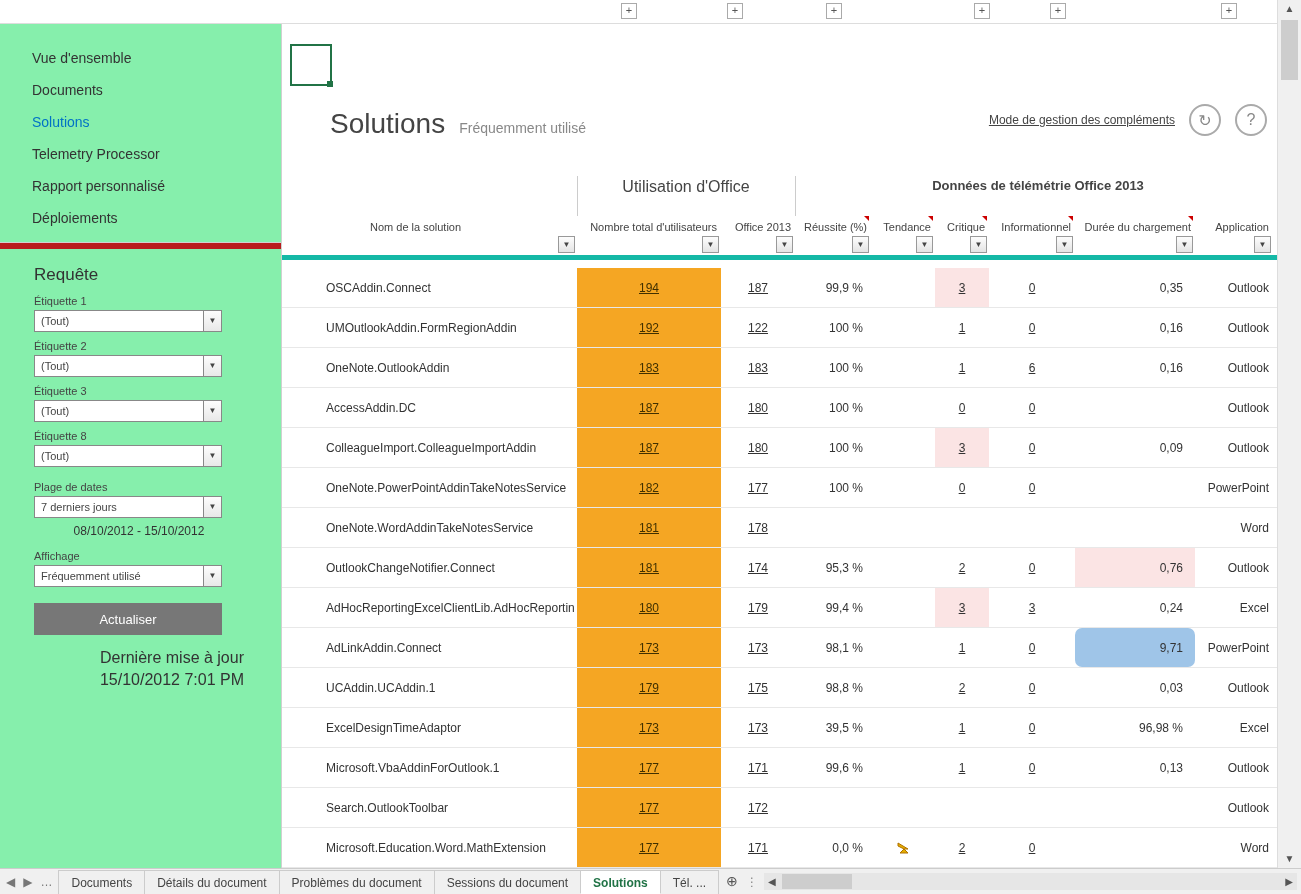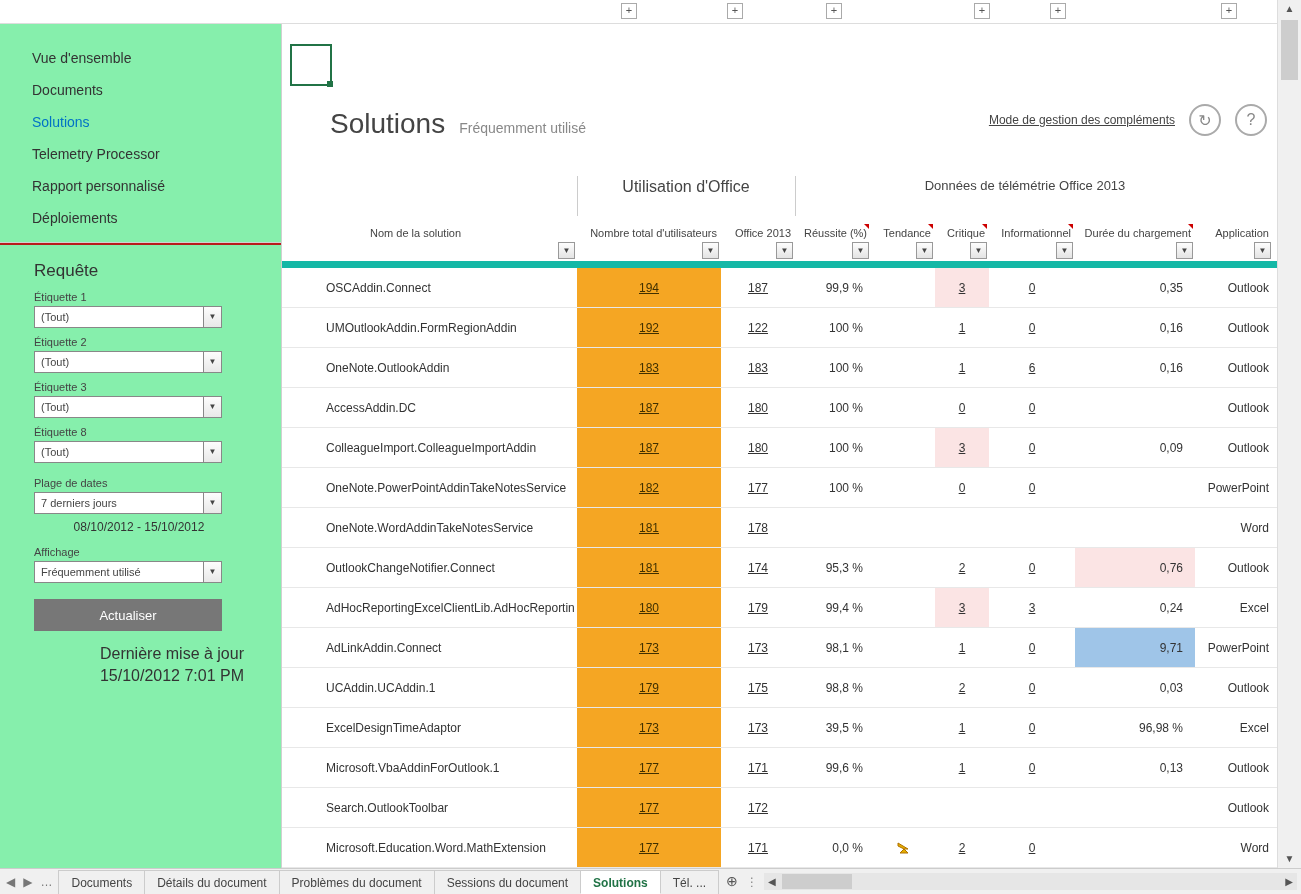--- a/index.html
+++ b/index.html
@@ -24,21 +24,21 @@
   .scrollbar-h .htrack .harrow { position:absolute; width:16px; height:100%; text-align:center; line-height:18px; font-size:10px; color:#555; cursor:pointer; }
   .scrollbar-h .htrack .hthumb { position:absolute; left:18px; width:70px; top:1px; bottom:1px; background:#cdcdcd;}
   .scrollbar-h .sep { width:6px; cursor:col-resize; color:#888; text-align:center; line-height:26px;}
 
   .main { position:absolute; top:24px; left:0; right:24px; bottom:26px; display:flex; }
 
   .sidebar { width: 282px; border-right: 1px solid #d0d0d0; display:flex; flex-direction:column; background:#86efac;}
   .sidebar .nav { padding: 18px 0 8px 0; border-bottom:1px solid #d0d0d0;}
   .sidebar .nav .item { padding: 8px 32px; font-size: 14px; color:#333; cursor:pointer;}
   .sidebar .nav .item.active { color:#0072c6;}
-  .sidebar .query { padding: 16px 22px 10px 34px; font-size:12px; color:#444; border-top:2px solid #b91c1c;}
+  .sidebar .query { padding: 16px 22px 10px 34px; font-size:12px; color:#444; border-top:6px solid #b91c1c;}
   .sidebar .query h3 { font-size:17px; font-weight:400; color:#333; margin-bottom:10px;}
   .sidebar .qlabel { font-size:11px; color:#444; margin-top:8px; }
   .sidebar .qselect { width: 188px; height:22px; border:1px solid #888; margin-top:3px; display:flex; align-items:center; justify-content:space-between; padding: 0 0 0 6px; font-size:11px; background:#fff; cursor:pointer;}
   .sidebar .qselect .dd { width:18px; height:100%; border-left:1px solid #888; background:linear-gradient(#fdfdfd,#e8e8e8); text-align:center; line-height:20px; font-size:8px;}
   .sidebar .daterange { font-size:12px; color:#333; margin-top:6px; text-align:center; width:210px;}
   .sidebar .refresh-btn { width: 188px; height:32px; background:#777; color:#fff; border:none; font-size:13px; margin-top:16px; cursor:pointer;}
   .sidebar .lastupd { font-size:16px; color:#333; margin-top:12px; text-align:right; width:210px; line-height:1.4;}
 
   .content { flex:1; position:relative; overflow:hidden;}
   .sel-cell { position:absolute; top:20px; left:8px; width:42px; height:42px; border:2px solid #217346;}
@@ -46,24 +46,24 @@
   .title-row { position:absolute; top:84px; left:48px; display:flex; align-items:baseline; gap:14px;}
   .title-row h1 { font-size:28px; font-weight:300; color:#444;}
   .title-row .sub { font-size:14px; color:#888;}
   .topright { position:absolute; top:80px; right:10px; display:flex; gap:14px; align-items:center;}
   .topright .link { font-size:12px; color:#444; text-decoration:underline; cursor:pointer;}
   .iconcircle { width:32px; height:32px; border:2px solid #aaa; border-radius:50%; display:flex; align-items:center; justify-content:center; font-size:16px; color:#888; cursor:pointer;}
 
   .table-wrap { position:absolute; top:150px; left:0; right:0; bottom:0; }
   .thgroups { position:absolute; top:0; height:48px; width:100%;}
   .group1 { position:absolute; left:295px; width:218px; top:4px; text-align:center; font-size:16px; color:#444;}
-  .group2 { position:absolute; left:505px; width:476px; top:4px; text-align:center; font-size:13px; color:#444;}
+  .group2 { position:absolute; left:518px; width:476px; top:4px; text-align:center; font-size:13px; color:#444;font-weight:bold;}
   .vline { position:absolute; top:2px; width:1px; background:#ccc;}
   
-  .cols { position:absolute; top:44px; height:50px; width:100%; border-bottom:7px solid #14b8a6;}
+  .cols { position:absolute; top:36px; height:50px; width:100%; border-bottom:5px solid #14b8a6;}
   .col { position:absolute; top:0; bottom:0; font-size:11px; color:#444; }
   .col .lbl { position:absolute; bottom:22px; right:4px; left:2px; text-align:right; white-space:nowrap; overflow:hidden;}
   .col.left .lbl { text-align:left; left:44px;}
   .col .filter { position:absolute; bottom:2px; right:2px; width:17px; height:17px; border:1px solid #999; background:linear-gradient(#fdfdfd,#e4e4e4); font-size:8px; text-align:center; line-height:15px; cursor:pointer;}
   .col .redmark { position:absolute; top:6px; right:2px; width:0; height:0; border-left:5px solid transparent; border-top:5px solid #c00;}
 
   .rows { position:absolute; top:94px; bottom:0; left:0; right:0; overflow:hidden;}
   .row { height:40px; border-bottom:1px solid #e8e8e8; position:relative;}
   .cell { position:absolute; top:0; bottom:0; display:flex; align-items:center; font-size:12px; color:#333;}
   .cell.name { left:44px; width:248px; overflow:hidden; white-space:nowrap;}
@@ -71,21 +71,21 @@
   .cell.total span { text-decoration:underline; cursor:pointer; color:#403000;}
   .cell.o2013 { left:439px; width:74px; justify-content:center;}
   .cell.o2013 span { text-decoration:underline; cursor:pointer;}
   .cell.succ { left:513px; width:76px; justify-content:flex-end; padding-right:8px;}
   .cell.trend { left:589px; width:64px; justify-content:center;}
   .cell.crit { left:653px; width:54px; justify-content:center;}
   .cell.crit span, .cell.info span { text-decoration:underline; cursor:pointer;}
   .cell.info { left:707px; width:86px; justify-content:center;}
   .cell.load { left:793px; width:120px; justify-content:flex-end; padding-right:12px;}
   .cell.app { left:913px; width:78px; justify-content:flex-end; padding-right:4px;}
-  .hl-blue { background:#9fc5e8 !important;}
+  .hl-blue { background:#9fc5e8 !important;border-radius:7px;}
   .hl-pink { background:#fbe4e4;}
   .trend-icon { width:14px; height:14px;}
 </style>
 </head>
 <body>
 
 <div class="outline-row">
     <div class="expand-btn" style="left: 621px;">+</div>
     <div class="expand-btn" style="left: 727px;">+</div>
     <div class="expand-btn" style="left: 826px;">+</div>

